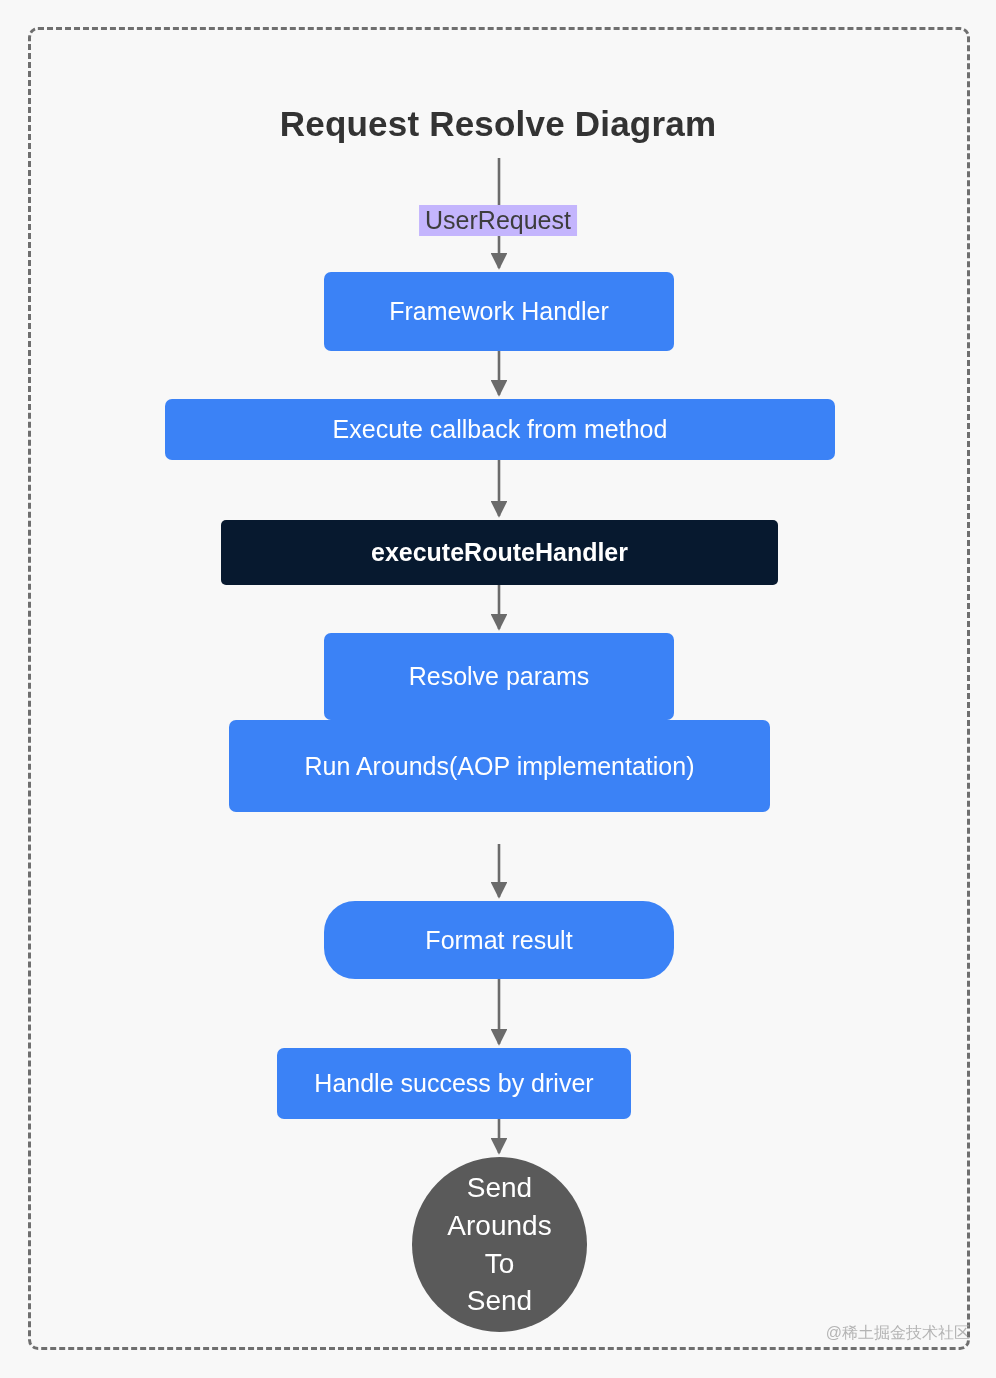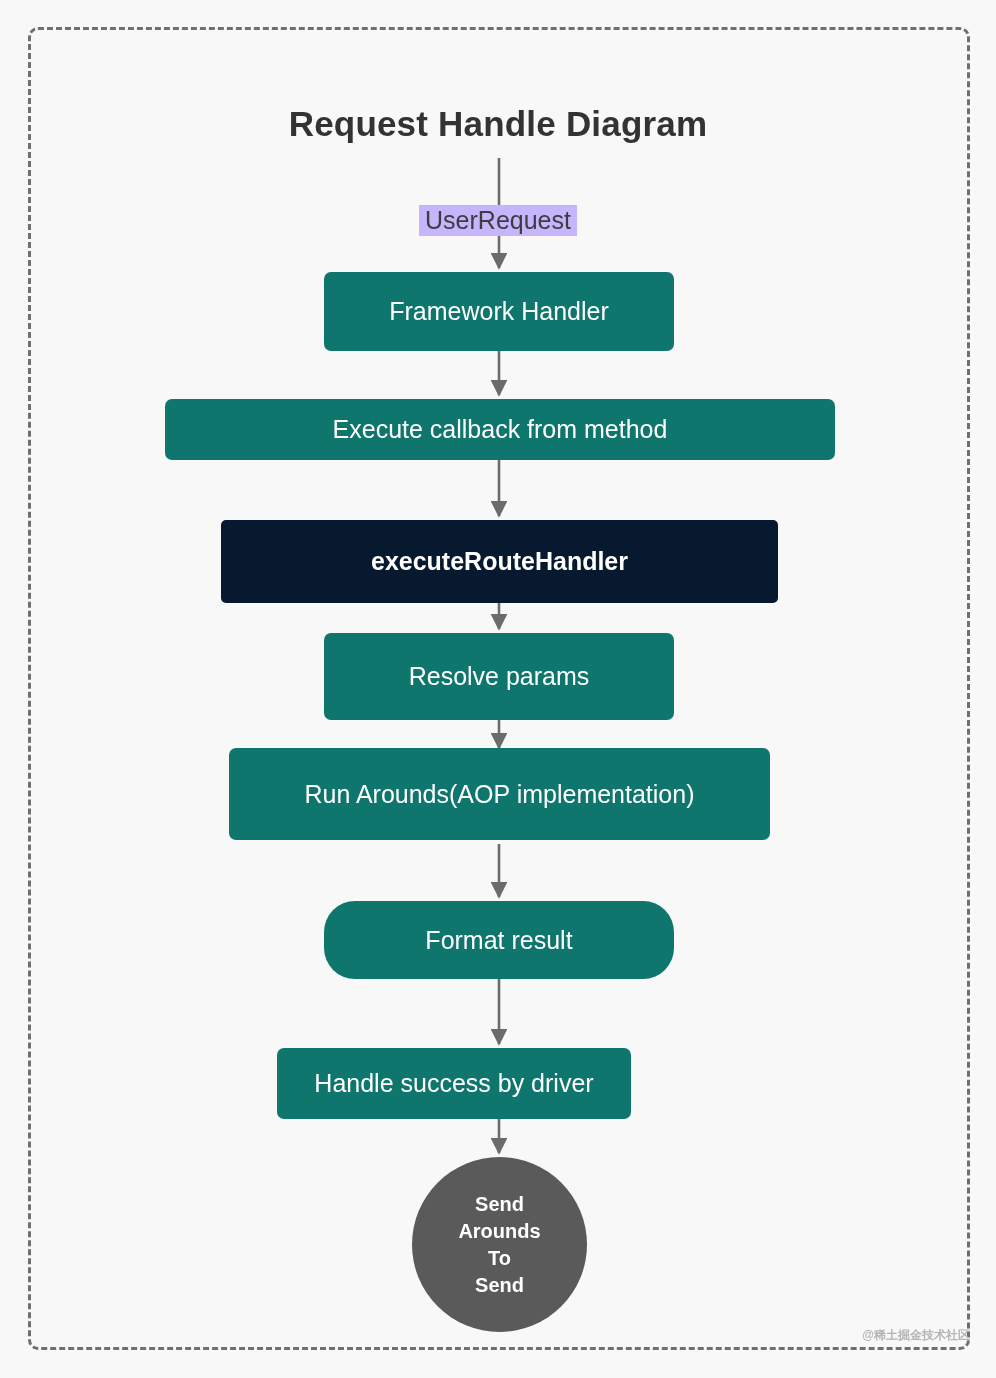--- a/index.html
+++ b/index.html
@@ -69,68 +69,67 @@
     box-sizing: border-box;
     display: flex;
     align-items: center;
     justify-content: center;
     text-align: center;
     color: #ffffff;
     border-radius: 7px;
     line-height: 1.22;
   }
   .node.green {
-    background: #0f766e;
+    background: #3b82f6;
     font-size: 25px;
     font-weight: 400;
   }
   .node.dark {
     background: #07192f;
     font-size: 25px;
     font-weight: 700;
     border-radius: 5px;
   }
   .node.circle {
     background: #5a5a5a;
     border-radius: 50%;
-    font-size: 20px;
-    font-weight: 700;
+    font-size: 28px;
+    font-weight: 400;
     line-height: 1.35;
   }
   
   #n-framework     { left: 324px; top: 272px;  width: 350px; height: 79px; }
   #n-callback      { left: 165px; top: 399px;  width: 670px; height: 61px; }
-  #n-execroute     { left: 221px; top: 520px;  width: 557px; height: 83px; }
+  #n-execroute     { left: 221px; top: 520px;  width: 557px; height: 65px; }
   #n-resolve       { left: 324px; top: 633px;  width: 350px; height: 87px; }
-  #n-arounds       { left: 229px; top: 748px;  width: 541px; height: 92px; }
+  #n-arounds       { left: 229px; top: 720px;  width: 541px; height: 92px; }
   #n-format        { left: 324px; top: 901px;  width: 350px; height: 78px; border-radius: 31px; }
   #n-handle        { left: 277px; top: 1048px; width: 354px; height: 71px; }
   #n-send          { left: 412px; top: 1157px; width: 175px; height: 175px; }
 
   .node .label { display: block; width: 100%; }
 
   
   .watermark {
     position: absolute;
     right: 26px;
     bottom: 34px;
     color: #b4b4b4;
-    font-size: 12px;
+    font-size: 16px;
     white-space: nowrap;
-    font-weight: bold;
   }
 </style>
 </head>
 <body>
 
 <div id="canvas">
 
   <div class="frame"></div>
 
-  <div class="title">Request Handle Diagram</div>
+  <div class="title">Request Resolve Diagram</div>
 
   <svg class="edges" viewBox="0 0 996 1378" width="996" height="1378" aria-hidden="true">
     <defs>
       <marker id="arrow" viewBox="0 0 10 10" refX="9" refY="5" markerWidth="6.5" markerHeight="6.5" orient="auto-start-reverse">
         <path d="M 0 0 L 10 5 L 0 10 z" fill="#6b6b6b"></path>
       </marker>
     </defs>
     <g stroke="#6b6b6b" stroke-width="2.6" fill="none">
 
       <line x1="499" y1="158" x2="499" y2="268" marker-end="url(#arrow)"></line>

